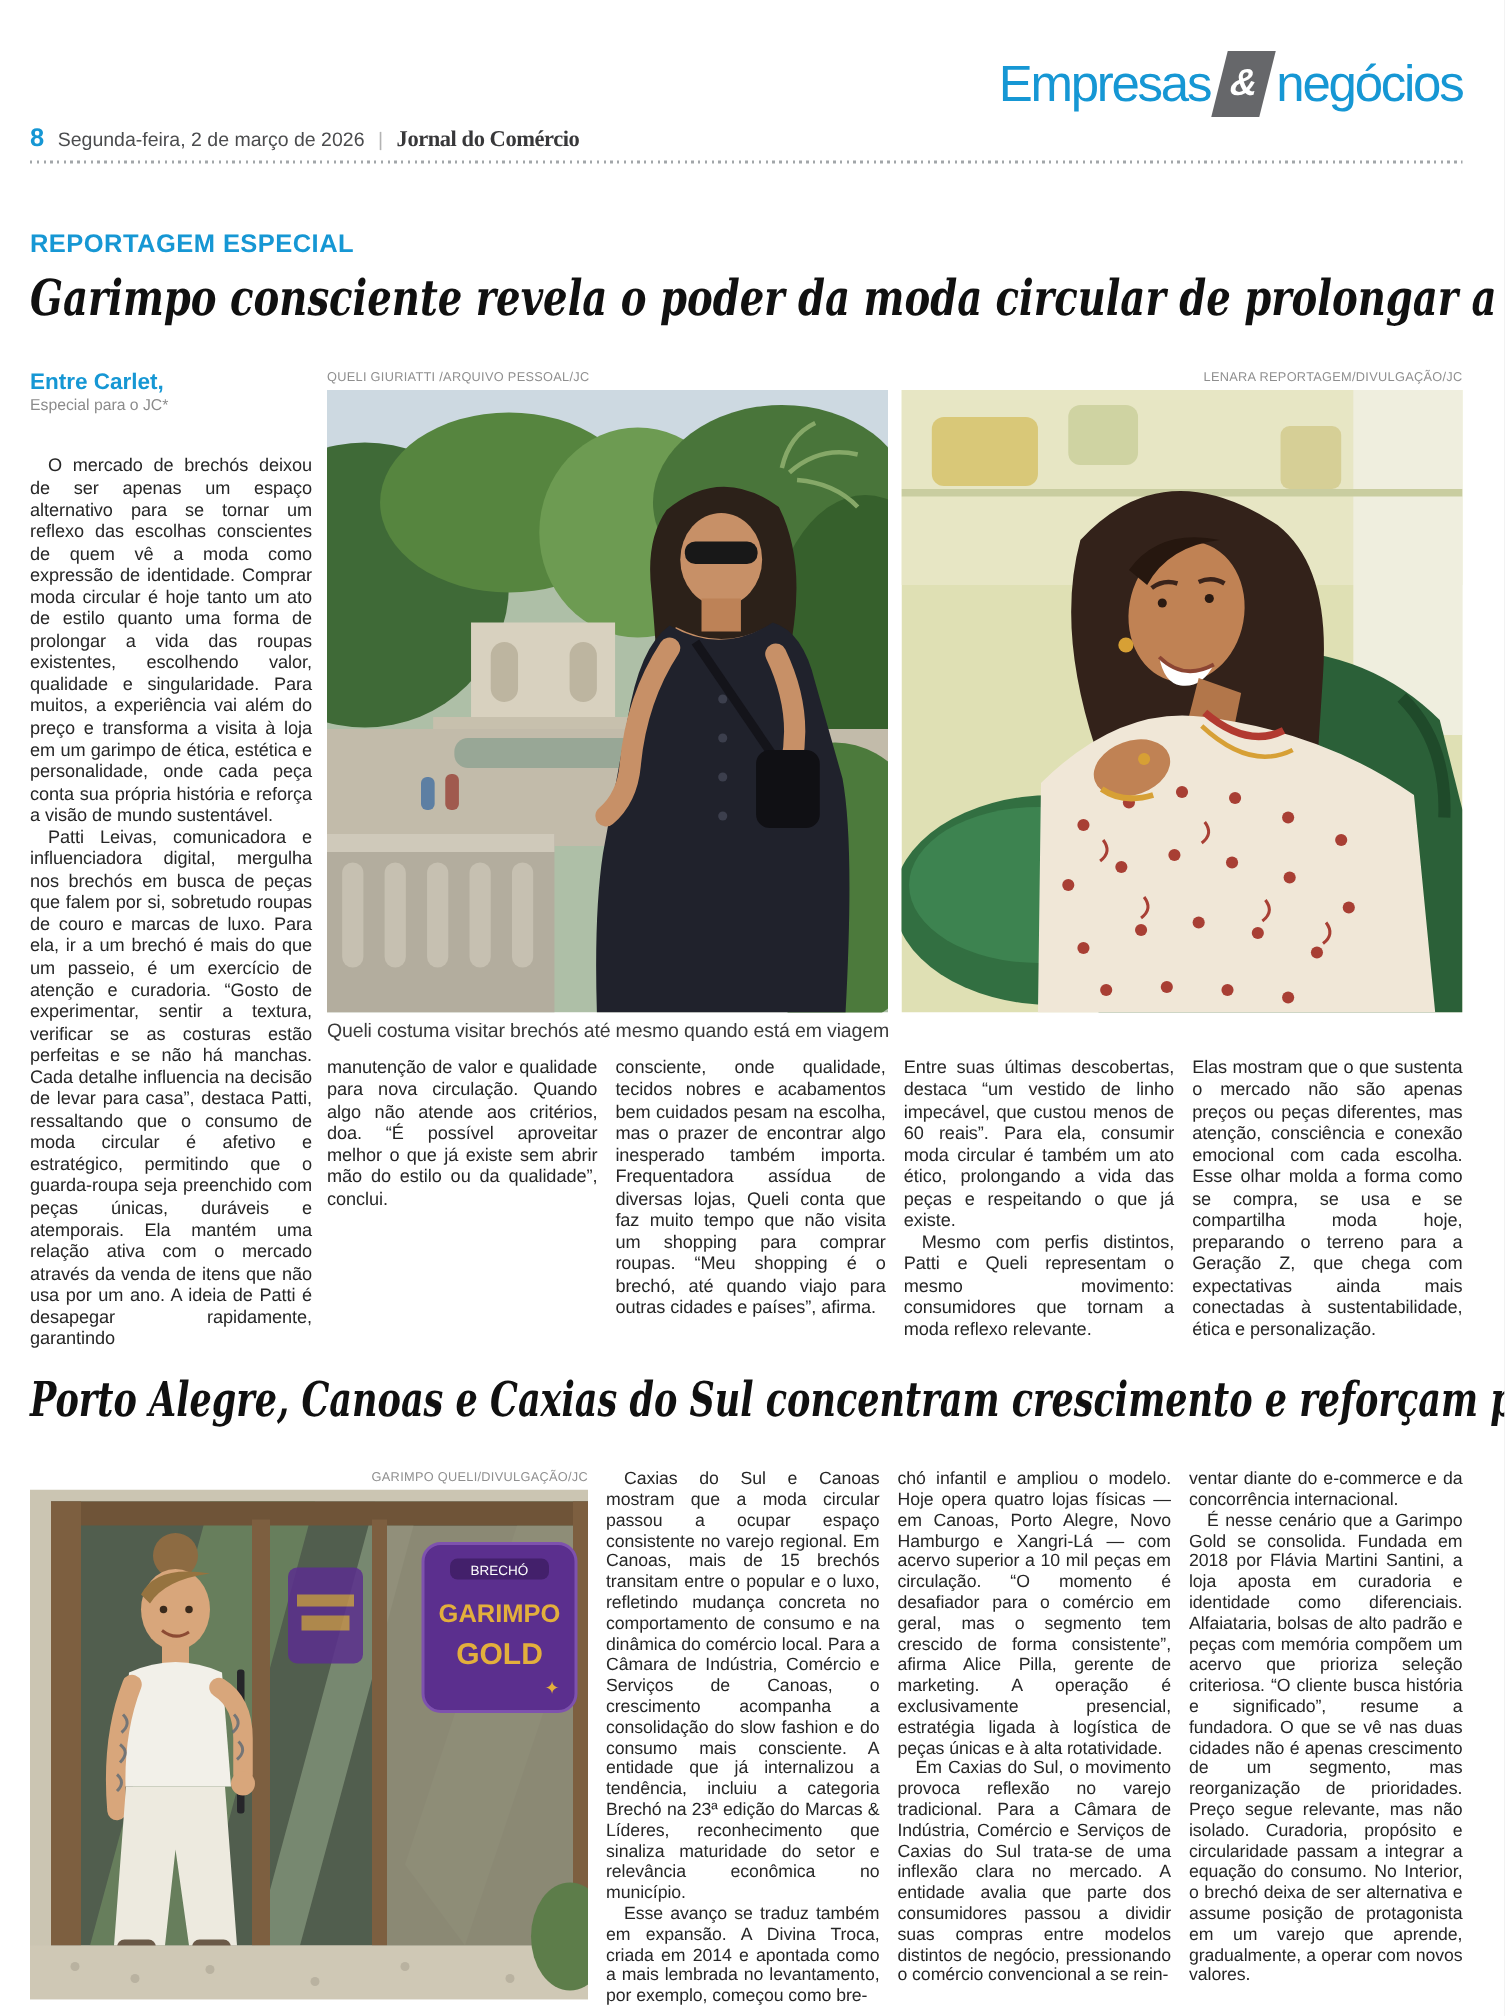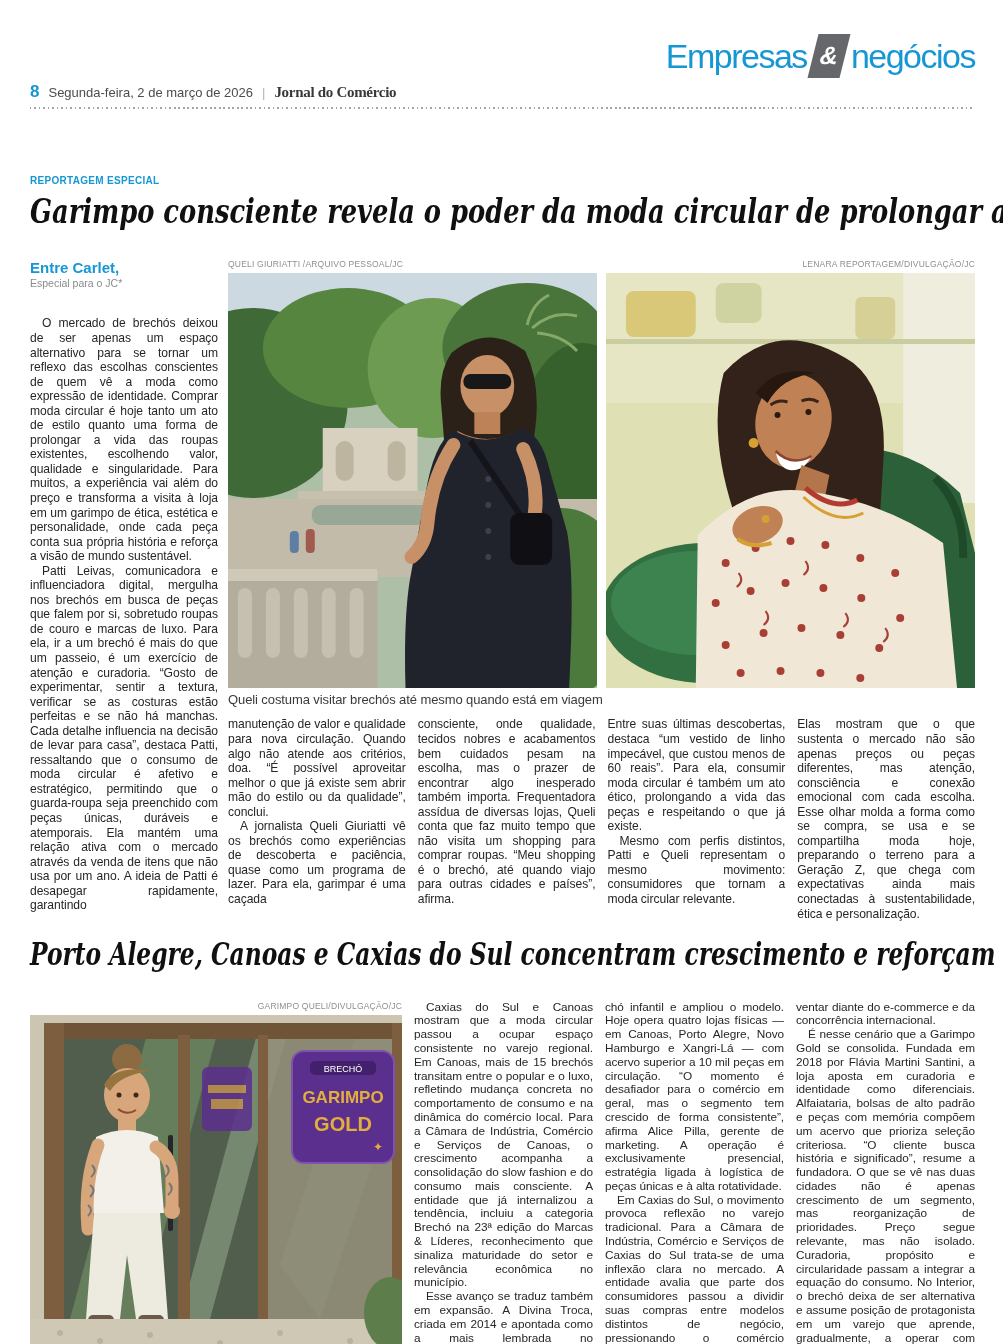--- a/index.html
+++ b/index.html
@@ -1,32 +1,32 @@
 <!DOCTYPE html>
 <html><head>
 <meta charset="utf-8">
 <style>
   html,body{margin:0;padding:0;background:#e9e9e9}
   .page{position:relative;width:1003px;height:1344px;margin:0 auto;background:#fff;
         font-family:"Liberation Sans",sans-serif;color:#232323;overflow:hidden;
-        box-sizing:border-box;padding:0 28px 0 30px}
+        box-sizing:border-box;padding:0 28px 0 20px}
   
   .masthead{display:flex;justify-content:flex-end;align-items:center;gap:3px;margin-top:32px;height:48px}
   .mh-word{font-size:34px;color:#1697d4;letter-spacing:-1.5px}
   .mh-amp{display:inline-block;background:#66676a;color:#fff;font-weight:bold;font-size:25px;
           line-height:1;padding:9px 7px 10px;transform:skew(-14deg);margin:0 3px}
   .folio{display:flex;align-items:baseline;gap:9px;margin-top:2px}
   .pnum{color:#1697d4;font-weight:bold;font-size:17px}
   .date{font-size:13px;color:#4b4c4e}
   .psep{color:#b3b3b3;font-size:13px}
   .plogo{font-family:"Liberation Serif",serif;font-weight:bold;font-size:15px;color:#38383a;letter-spacing:-.3px}
   .dotted{height:2px;margin-top:5px;
           background-image:repeating-linear-gradient(to right,#a2a6a9 0 1.5px,transparent 1.5px 4.5px)}
   
-  .kicker{margin-top:66px;font-weight:bold;font-size:10px;color:#1697d4;letter-spacing:.3px}
+  .kicker{margin-top:44px;font-weight:bold;font-size:17px;color:#1697d4;letter-spacing:.3px}
   .hl{margin-top:6px;height:46px;overflow:visible}
   .cond{display:inline-block;white-space:nowrap;transform-origin:0 60%;
         font-family:"DejaVu Serif",serif;font-style:italic;color:#101010}
   .c1{font-size:33px;transform:scaleX(.78)}
   .c2{font-size:32px;transform:scaleX(.73)}
   .a1{display:flex;gap:10px;margin-top:4px}
   .a1l{width:188px;flex:none}
   .by-name{color:#1697d4;font-weight:bold;font-size:15px}
   .by-role{font-size:10.5px;color:#8b8b8b;margin-top:1px}
   .a1l .col{margin-top:27px}
@@ -216,28 +216,27 @@
         </figure>
       </div>
 
       <div class="caps">
         <span class="cap">Queli costuma visitar brechós até mesmo quando está em viagem</span>
       </div>
 
       <div class="cols4">
         <div class="col">
           <p>manutenção de valor e qualidade para nova circulação. Quando algo não atende aos critérios, doa. “É possível aproveitar melhor o que já existe sem abrir mão do estilo ou da qualidade”, conclui.</p>
-          <p class="ind">A jornalista Queli Giuriatti vê os brechós como experiências de descoberta e paciência, quase como um programa de lazer. Para ela, garimpar é uma caçada</p>
         </div>
         <div class="col">
           <p>consciente, onde qualidade, tecidos nobres e acabamentos bem cuidados pesam na escolha, mas o prazer de encontrar algo inesperado também importa. Frequentadora assídua de diversas lojas, Queli conta que faz muito tempo que não visita um shopping para comprar roupas. “Meu shopping é o brechó, até quando viajo para outras cidades e países”, afirma.</p>
         </div>
         <div class="col">
           <p>Entre suas últimas descobertas, destaca “um vestido de linho impecável, que custou menos de 60 reais”. Para ela, consumir moda circular é também um ato ético, prolongando a vida das peças e respeitando o que já existe.</p>
-          <p class="ind">Mesmo com perfis distintos, Patti e Queli representam o mesmo movimento: consumidores que tornam a moda circular relevante.</p>
+          <p class="ind">Mesmo com perfis distintos, Patti e Queli representam o mesmo movimento: consumidores que tornam a moda reflexo relevante.</p>
         </div>
         <div class="col">
           <p>Elas mostram que o que sustenta o mercado não são apenas preços ou peças diferentes, mas atenção, consciência e conexão emocional com cada escolha. Esse olhar molda a forma como se compra, se usa e se compartilha moda hoje, preparando o terreno para a Geração Z, que chega com expectativas ainda mais conectadas à sustentabilidade, ética e personalização.</p>
         </div>
       </div>
     </div>
   </div>
 
   <h1 class="h2wrap"><span class="cond c2">Porto Alegre, Canoas e Caxias do Sul concentram crescimento e reforçam profissionalização</span></h1>
 

